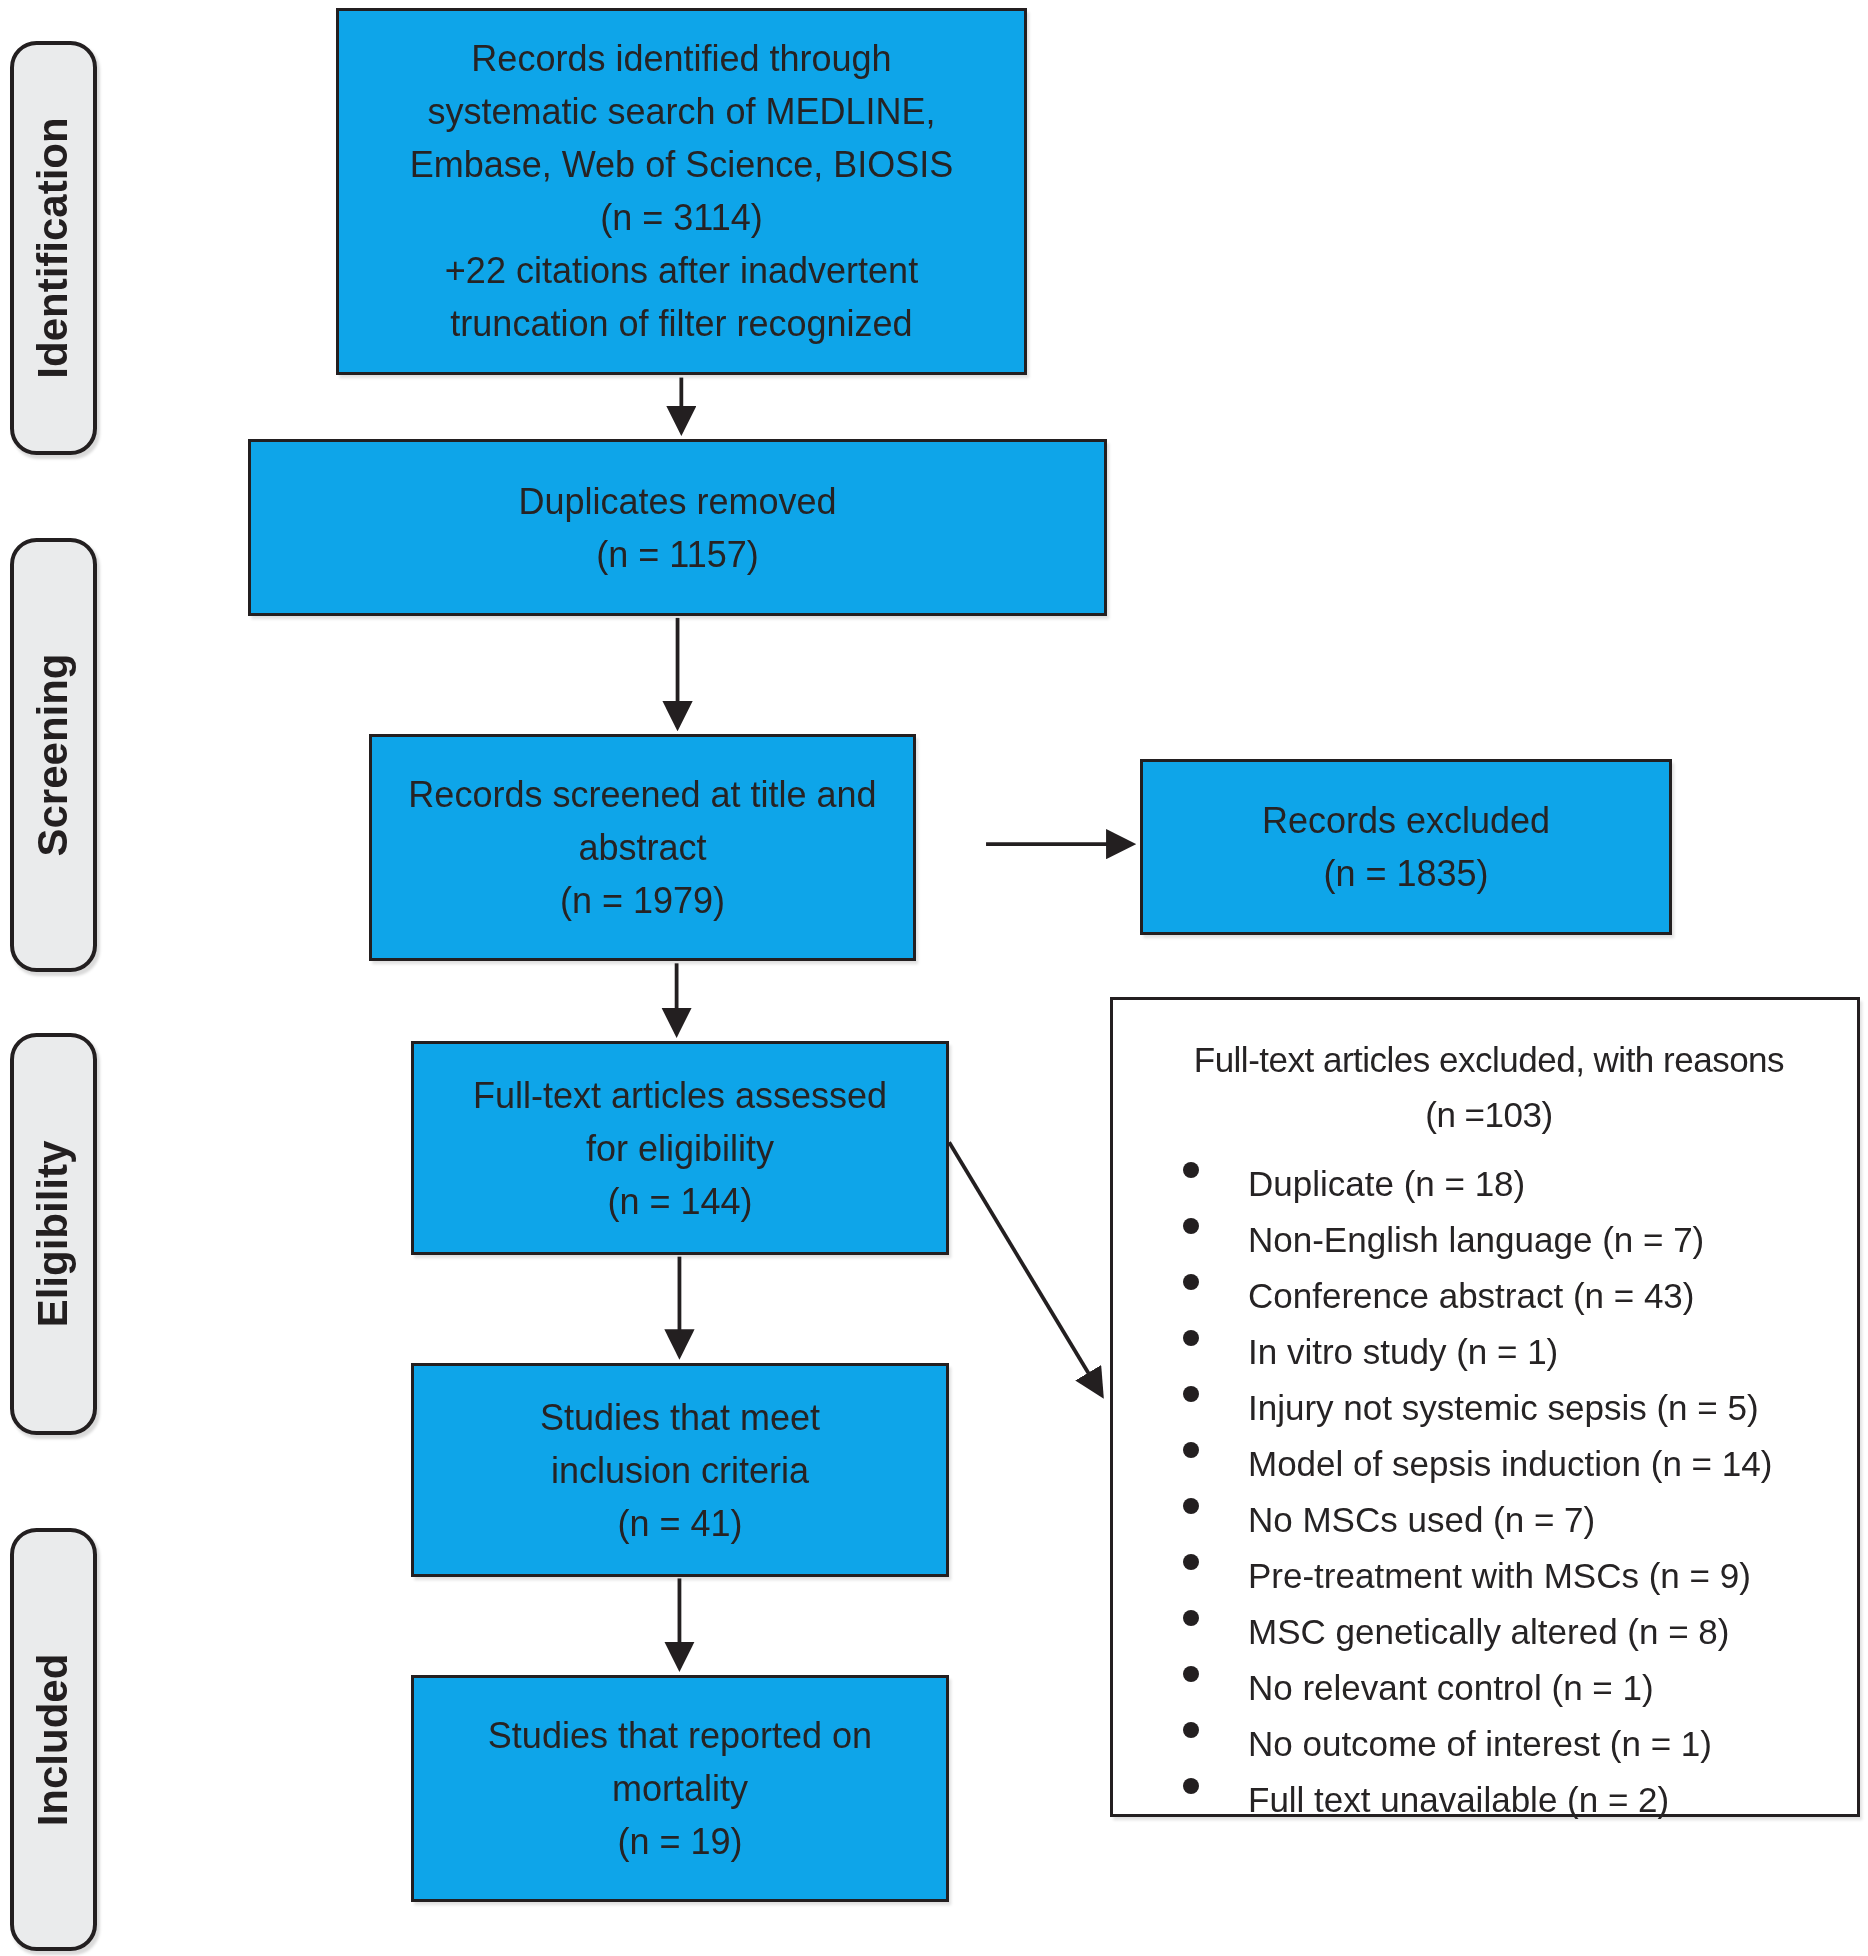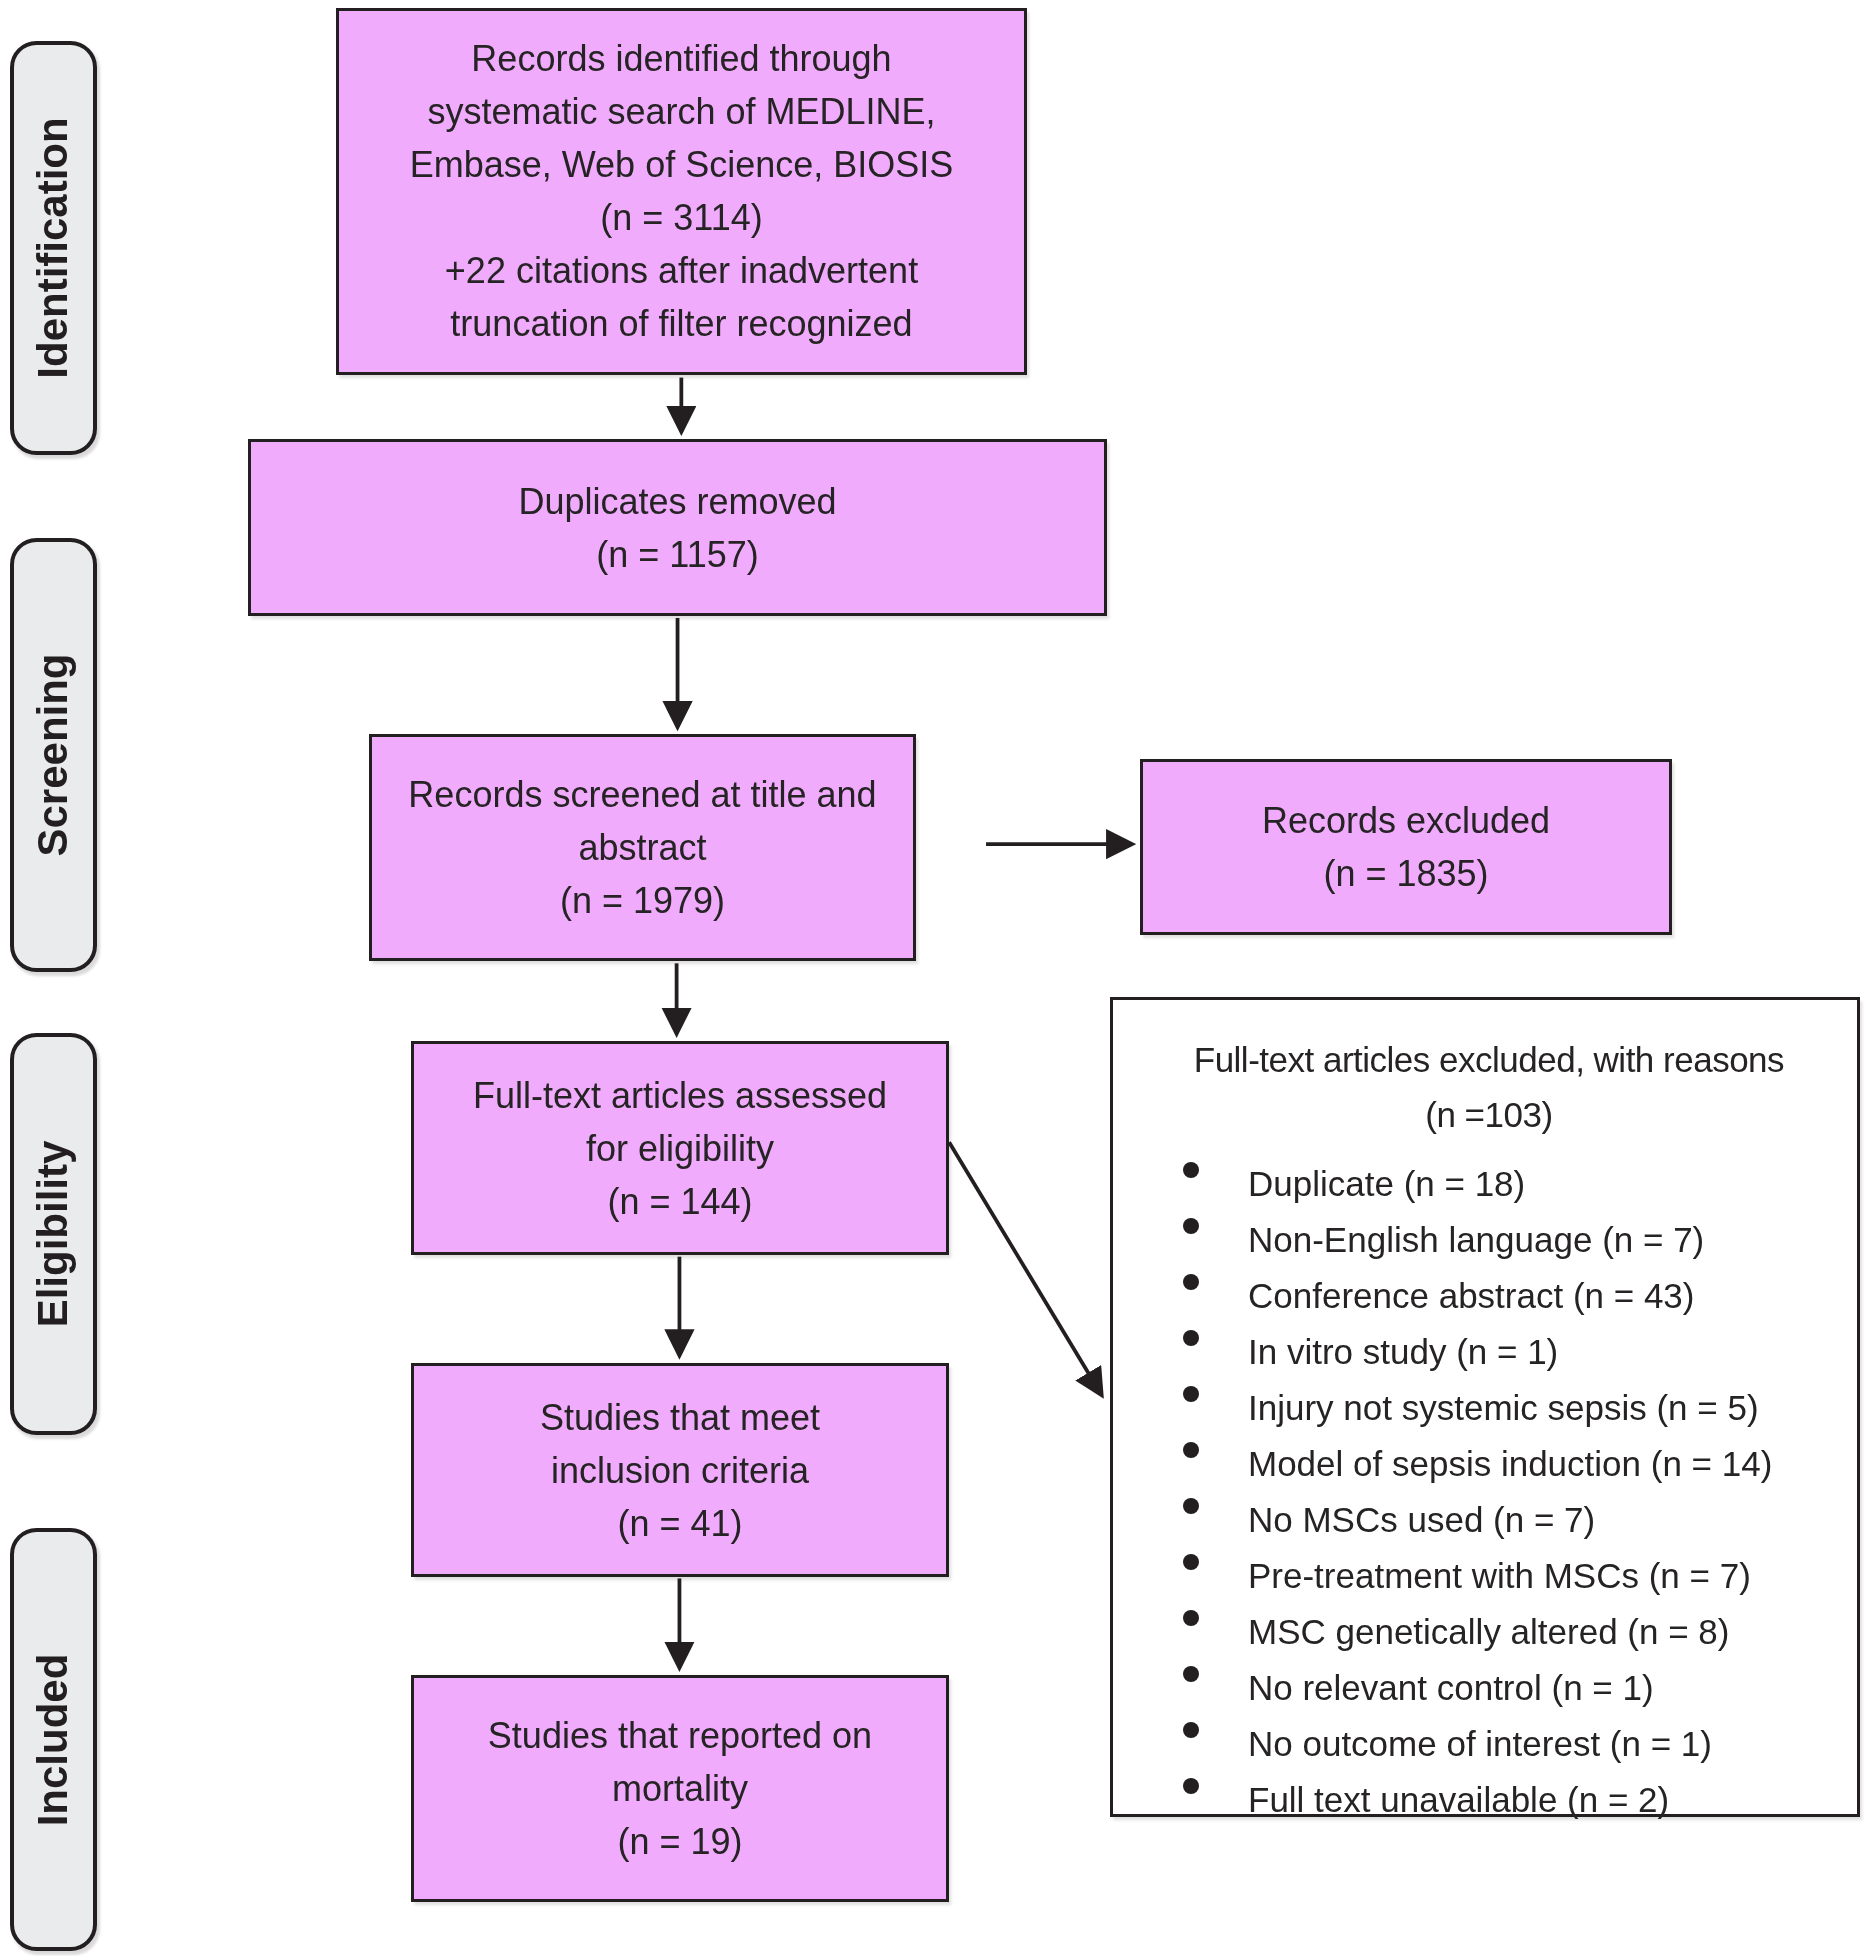--- a/index.html
+++ b/index.html
@@ -35,21 +35,21 @@
     transform: rotate(-90deg);
     white-space: nowrap;
     font-size: 42px;
     font-weight: bold;
     color: #231f20;
     letter-spacing: 0px;
   }
   
   .fbox {
     position: absolute;
-    background: #f0abfc;
+    background: #0ea5e9;
     border: 3.8px solid #231f20;
     box-sizing: border-box;
     display: flex;
     align-items: center;
     justify-content: center;
     text-align: center;
     box-shadow: 2.8px 3.8px 2.8px rgba(0,0,0,0.12);
   }
   .fbox .txt {
     white-space: pre-line;
@@ -194,21 +194,21 @@
       <div class="reason-row">
         <span class="dot"></span>
         <span class="rtxt">Model of sepsis induction (n = 14)</span>
       </div>
       <div class="reason-row">
         <span class="dot"></span>
         <span class="rtxt">No MSCs used (n = 7)</span>
       </div>
       <div class="reason-row">
         <span class="dot"></span>
-        <span class="rtxt">Pre-treatment with MSCs (n = 7)</span>
+        <span class="rtxt">Pre-treatment with MSCs (n = 9)</span>
       </div>
       <div class="reason-row">
         <span class="dot"></span>
         <span class="rtxt">MSC genetically altered (n = 8)</span>
       </div>
       <div class="reason-row">
         <span class="dot"></span>
         <span class="rtxt">No relevant control (n = 1)</span>
       </div>
       <div class="reason-row">

